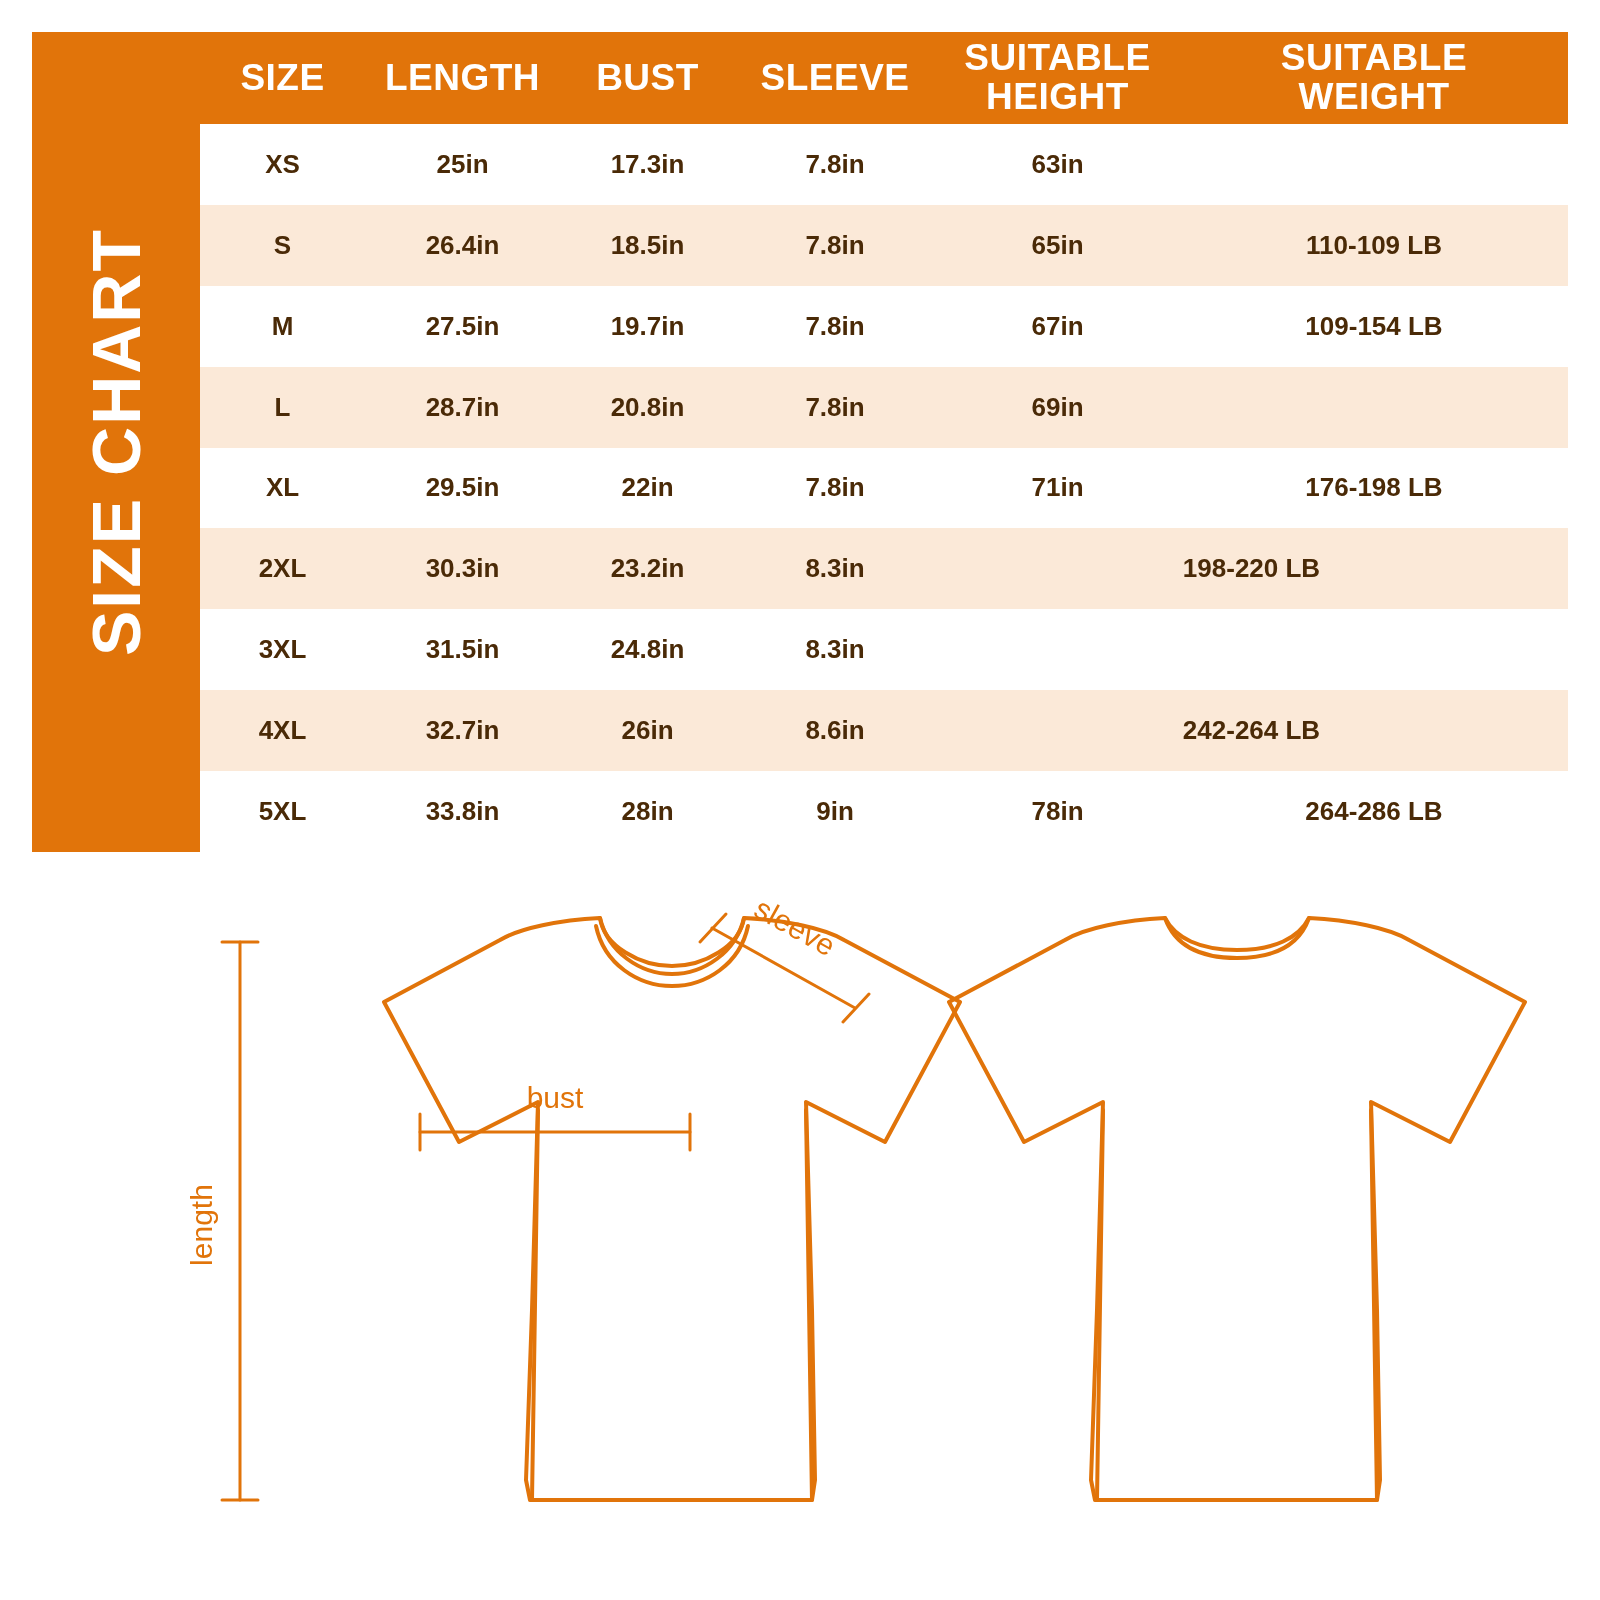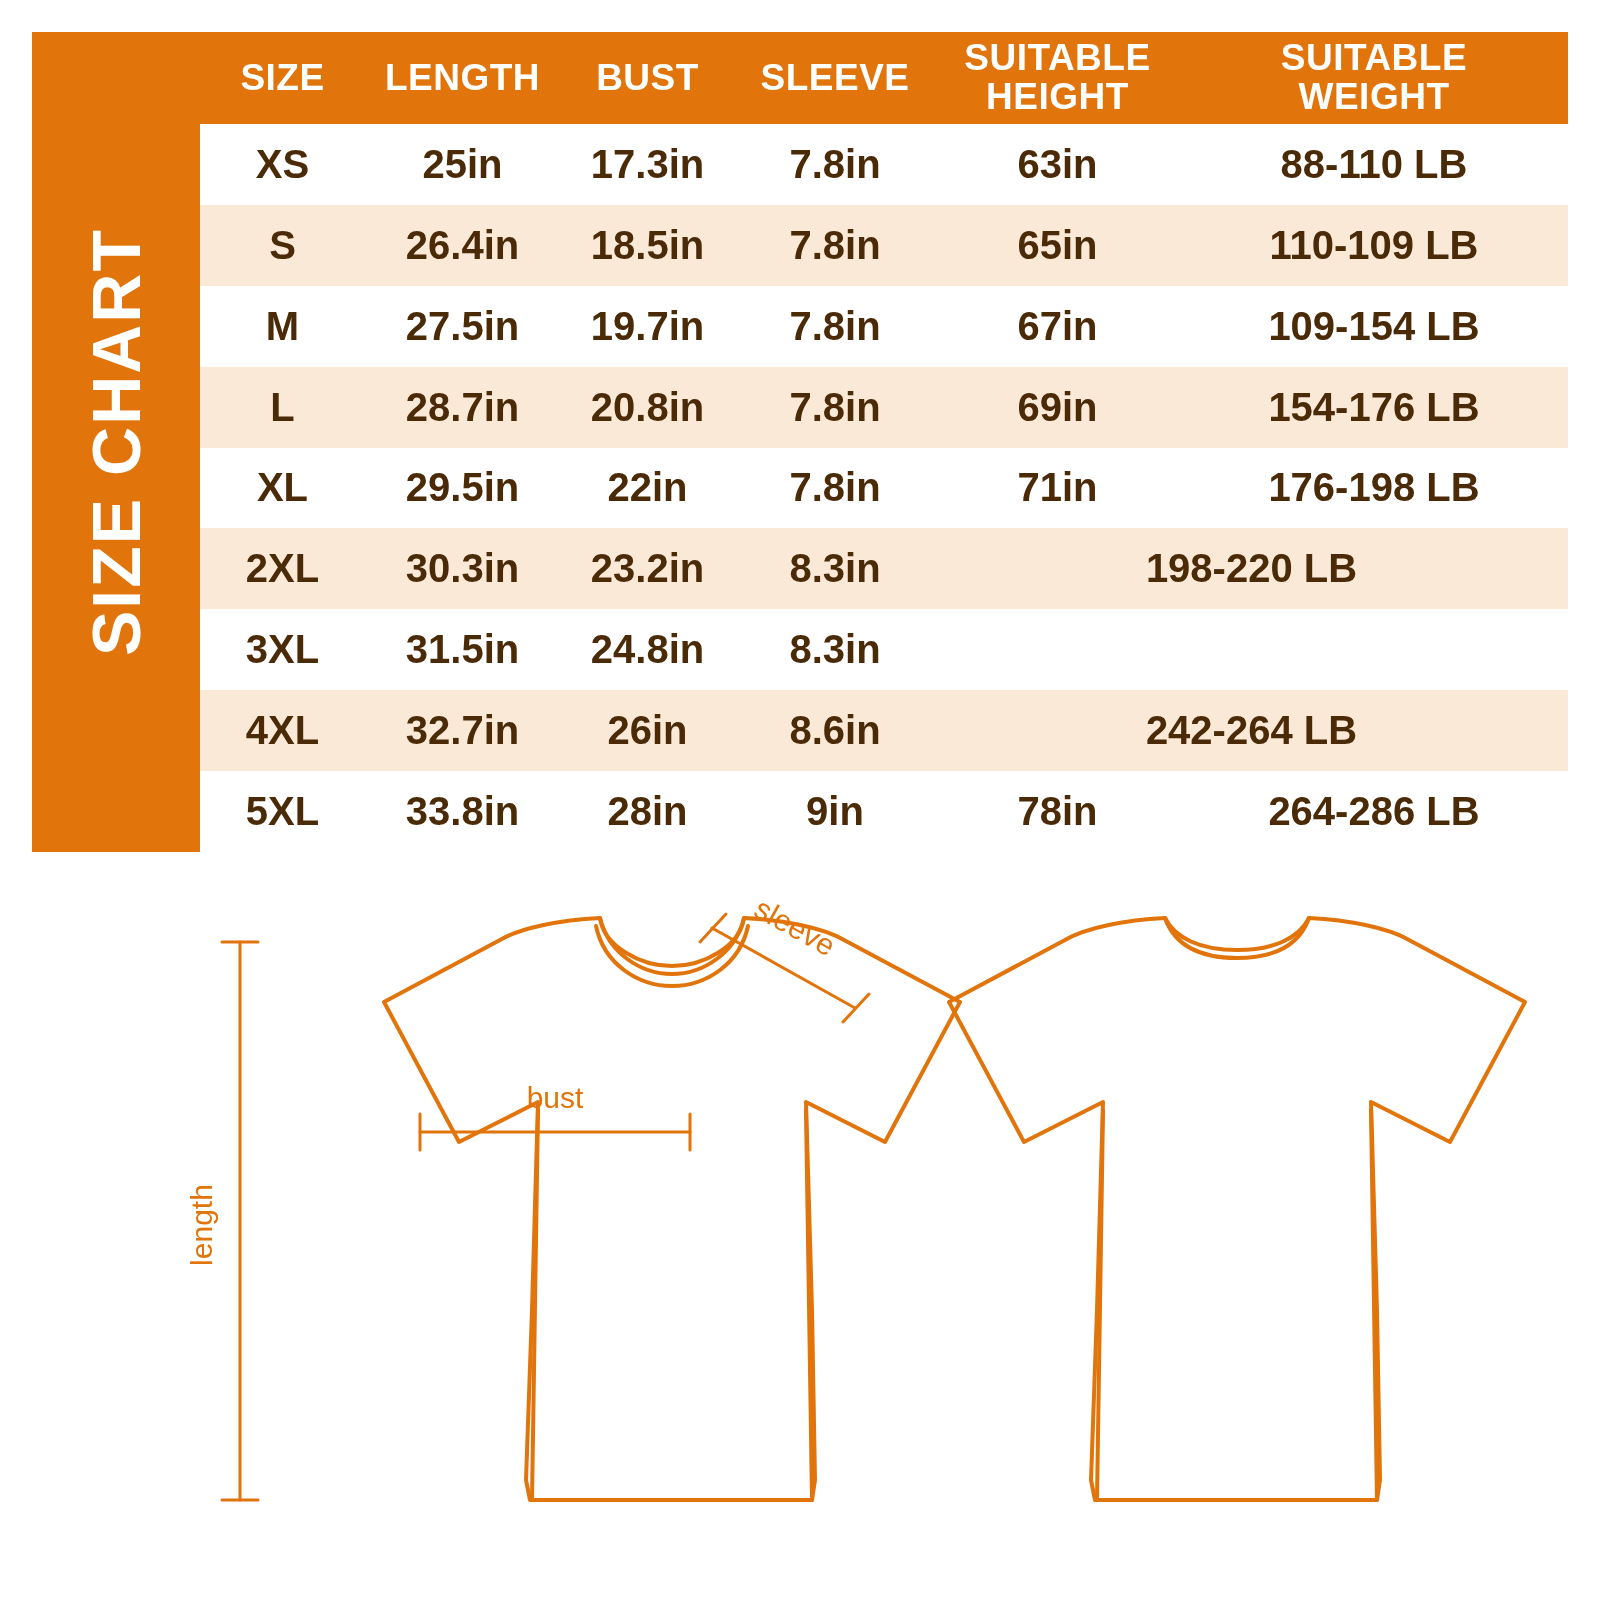--- a/index.html
+++ b/index.html
@@ -74,21 +74,21 @@
     font-family: "Liberation Sans", sans-serif;
   }
   .row.head .cell {
     color: #FFFFFF;
     font-size: 37px;
     line-height: 1.05;
     letter-spacing: 0.5px;
   }
   .row.body .cell {
     color: #4A2A07;
-    font-size: 40px;
+    font-size: 26px;
   }
 
   .c-size     { flex: 0 0 165px; }
   .c-length   { flex: 0 0 195px; }
   .c-bust     { flex: 0 0 175px; }
   .c-sleeve   { flex: 0 0 200px; }
   .c-height   { flex: 0 0 245px; }
   .c-weight   { flex: 1 1 auto; }
 
   .head-2line span { display: block; }
@@ -135,21 +135,20 @@
         <span>WEIGHT</span>
       </div>
     </div>
 
     <div class="row body odd">
       <div class="cell c-size">XS</div>
       <div class="cell c-length">25in</div>
       <div class="cell c-bust">17.3in</div>
       <div class="cell c-sleeve">7.8in</div>
       <div class="cell c-height">63in</div>
-      <div class="cell c-weight">88-110 LB</div>
     </div>
 
     <div class="row body even">
       <div class="cell c-size">S</div>
       <div class="cell c-length">26.4in</div>
       <div class="cell c-bust">18.5in</div>
       <div class="cell c-sleeve">7.8in</div>
       <div class="cell c-height">65in</div>
       <div class="cell c-weight">110-109 LB</div>
     </div>
@@ -162,21 +161,20 @@
       <div class="cell c-height">67in</div>
       <div class="cell c-weight">109-154 LB</div>
     </div>
 
     <div class="row body even">
       <div class="cell c-size">L</div>
       <div class="cell c-length">28.7in</div>
       <div class="cell c-bust">20.8in</div>
       <div class="cell c-sleeve">7.8in</div>
       <div class="cell c-height">69in</div>
-      <div class="cell c-weight">154-176 LB</div>
     </div>
 
     <div class="row body odd">
       <div class="cell c-size">XL</div>
       <div class="cell c-length">29.5in</div>
       <div class="cell c-bust">22in</div>
       <div class="cell c-sleeve">7.8in</div>
       <div class="cell c-height">71in</div>
       <div class="cell c-weight">176-198 LB</div>
     </div>

